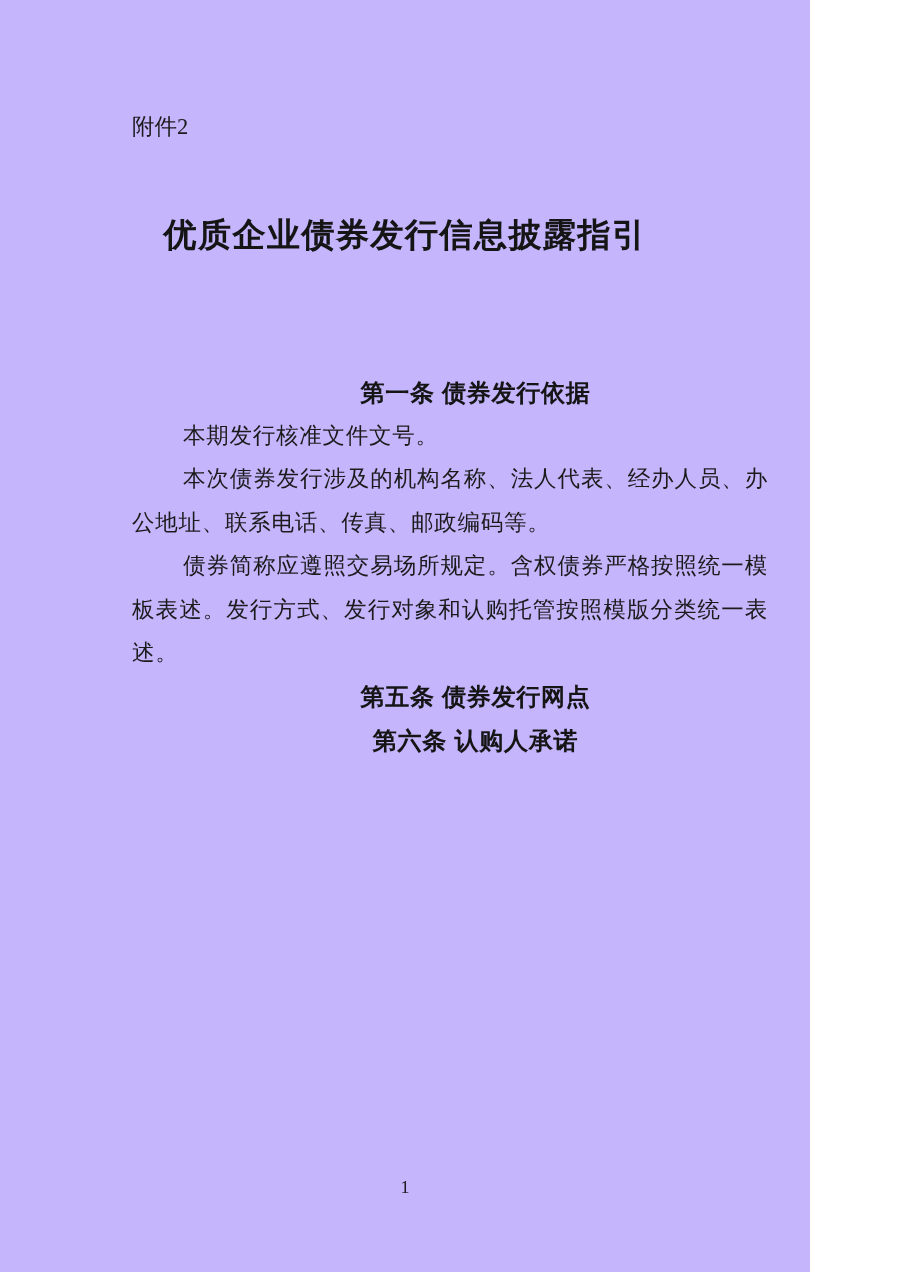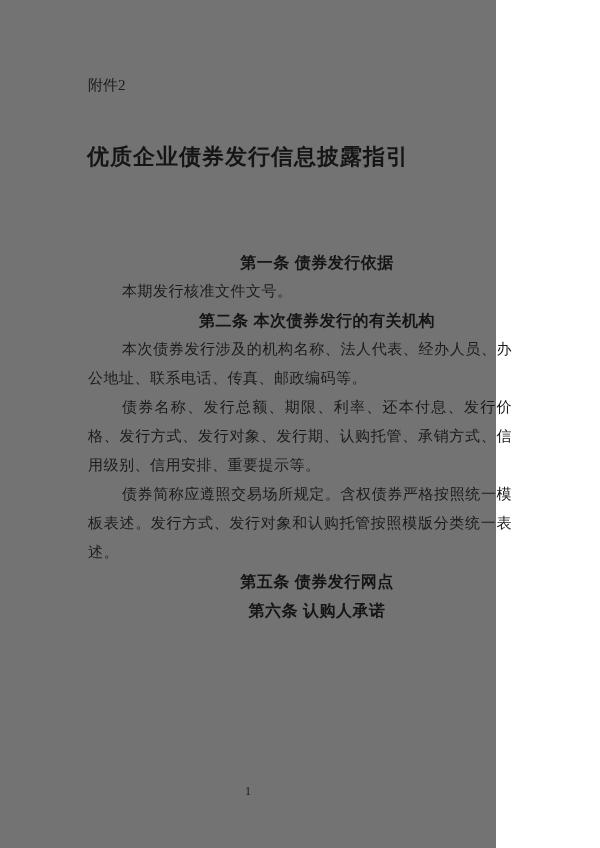--- a/index.html
+++ b/index.html
@@ -6,23 +6,23 @@
   html, body {
     margin: 0;
     padding: 0;
     width: 600px;
     height: 848px;
     background: #ffffff;
     overflow: hidden;
   }
   .page {
     position: relative;
-    width: 496px;
+    width: 540px;
     height: 848px;
-    background: #737373;
+    background: #c4b5fd;
     color: #1b1b1b;
     font-family: "Liberation Serif", "DejaVu Serif", serif;
   }
   .attachment {
     position: absolute;
     left: 88px;
     top: 76px;
     font-size: 15px;
     line-height: 18px;
     color: #1b1b1b;
@@ -94,23 +94,21 @@
 <div class="page">
 
   <div class="attachment">附件2</div>
 
   <h1 class="doc-title">优质企业债券发行信息披露指引</h1>
 
 
   <div class="content">
     <p class="heading">第一条 债券发行依据</p>
     <p class="para">本期发行核准文件文号。</p>
-    <p class="heading">第二条 本次债券发行的有关机构</p>
     <p class="para">本次债券发行涉及的机构名称、法人代表、经办人员、办公地址、联系电话、传真、邮政编码等。</p>
-    <p class="para">债券名称、发行总额、期限、利率、还本付息、发行价格、发行方式、发行对象、发行期、认购托管、承销方式、信用级别、信用安排、重要提示等。</p>
     <p class="para">债券简称应遵照交易场所规定。含权债券严格按照统一模板表述。发行方式、发行对象和认购托管按照模版分类统一表述。</p>
     <p class="heading">第五条 债券发行网点</p>
     <p class="heading">第六条 认购人承诺</p>
   </div>
 
   <div class="pagenum">1</div>
 
 </div>
 
 </body></html>

